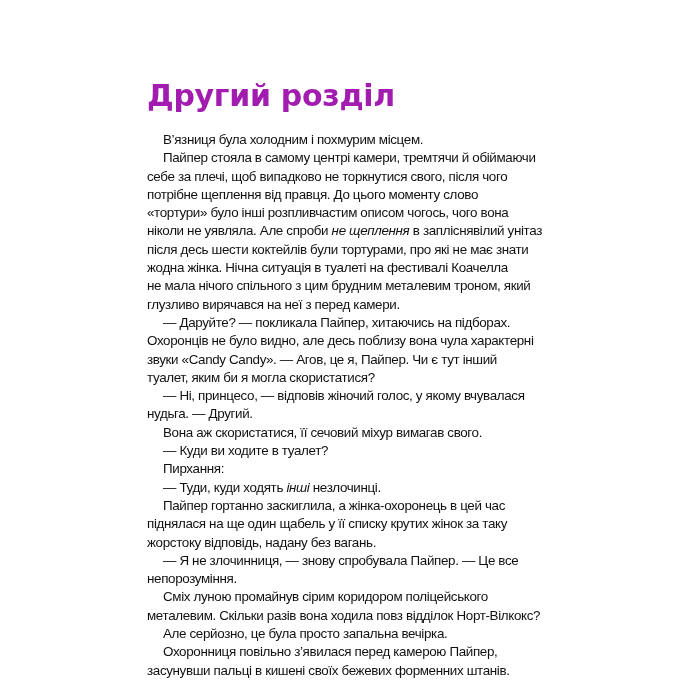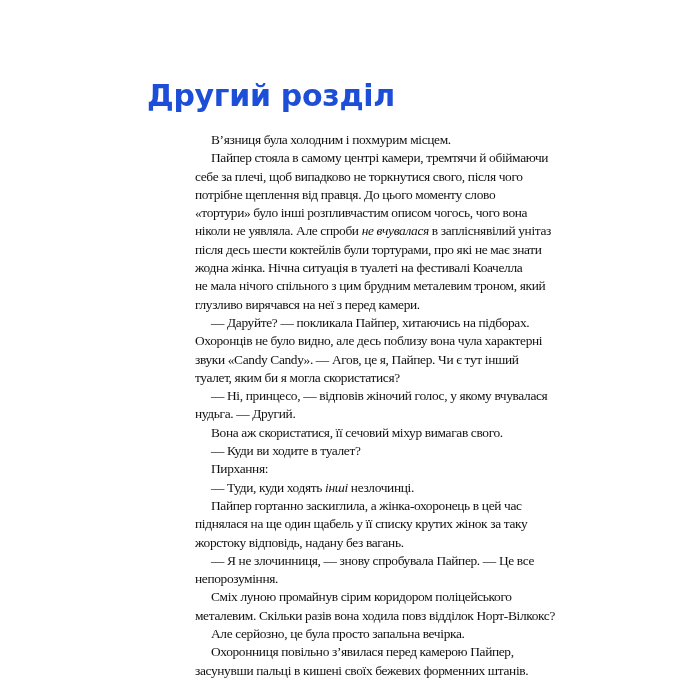--- a/index.html
+++ b/index.html
@@ -1,38 +1,38 @@
 <!DOCTYPE html>
 <html><head>
 <meta charset="utf-8">
 <style>
   html, body { margin: 0; padding: 0; background: #ffffff; }
   body { width: 700px; height: 700px; position: relative; overflow: hidden; }
   .page { position: absolute; left: 147px; top: 76px; width: 420px; color: #111; }
   .title {
     font-family: "DejaVu Sans", sans-serif; font-weight: bold; font-size: 30px;
-    margin: 0 0 15px 0; letter-spacing: -0.3px; line-height: 40px; color: #1d4ed8;
+    margin: 0 0 15px 0; letter-spacing: -0.3px; line-height: 40px; color: #a21caf;
   }
-  .body { font-family: Liberation Serif, serif; font-size: 13.4px; line-height: 18.3px; letter-spacing: -0.35px; margin-left: 48px; }
+  .body { font-family: Liberation Sans, sans-serif; font-size: 13.4px; line-height: 18.3px; letter-spacing: -0.35px; }
   .line { white-space: nowrap; display: block; }
   .ind { padding-left: 16px; }
   em { font-style: italic; }
 </style>
 </head>
 <body>
 
 <div class="page">
   <h1 class="title">Другий розділ</h1>
   <div class="body" id="body">
       <span class="line ind"><span>В’язниця була холодним і похмурим місцем.</span></span>
       <span class="line ind"><span>Пайпер стояла в самому центрі камери, тремтячи й обіймаючи</span></span>
       <span class="line"><span>себе за плечі, щоб випадково не торкнутися свого, після чого</span></span>
       <span class="line"><span>потрібне щеплення від правця. До цього моменту слово</span></span>
       <span class="line"><span>«тортури» було інші розпливчастим описом чогось, чого вона</span></span>
-      <span class="line"><span>ніколи не уявляла. Але спроби </span><em>не вчувалася</em><span> в запліснявілий унітаз</span></span>
+      <span class="line"><span>ніколи не уявляла. Але спроби </span><em>не щеплення</em><span> в запліснявілий унітаз</span></span>
       <span class="line"><span>після десь шести коктейлів були тортурами, про які не має знати</span></span>
       <span class="line"><span>жодна жінка. Нічна ситуація в туалеті на фестивалі Коачелла</span></span>
       <span class="line"><span>не мала нічого спільного з цим брудним металевим троном, який</span></span>
       <span class="line"><span>глузливо вирячався на неї з перед камери.</span></span>
       <span class="line ind"><span>— Даруйте? — покликала Пайпер, хитаючись на підборах.</span></span>
       <span class="line"><span>Охоронців не було видно, але десь поблизу вона чула характерні</span></span>
       <span class="line"><span>звуки «Candy Candy». — Агов, це я, Пайпер. Чи є тут інший</span></span>
       <span class="line"><span>туалет, яким би я могла скористатися?</span></span>
       <span class="line ind"><span>— Ні, принцесо, — відповів жіночий голос, у якому вчувалася</span></span>
       <span class="line"><span>нудьга. — Другий.</span></span>

